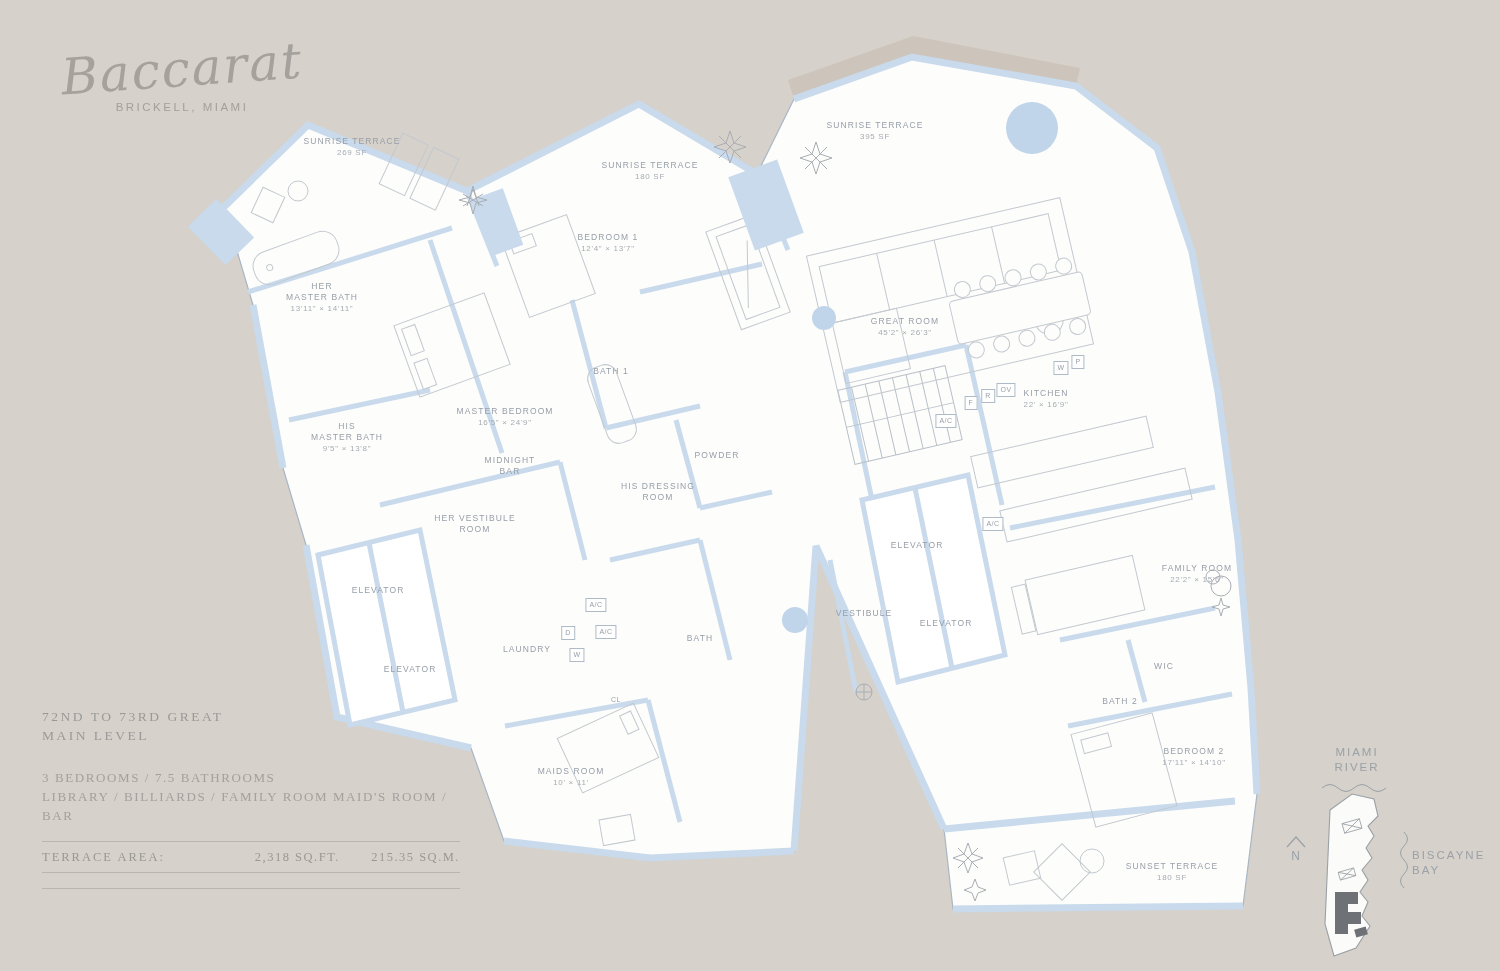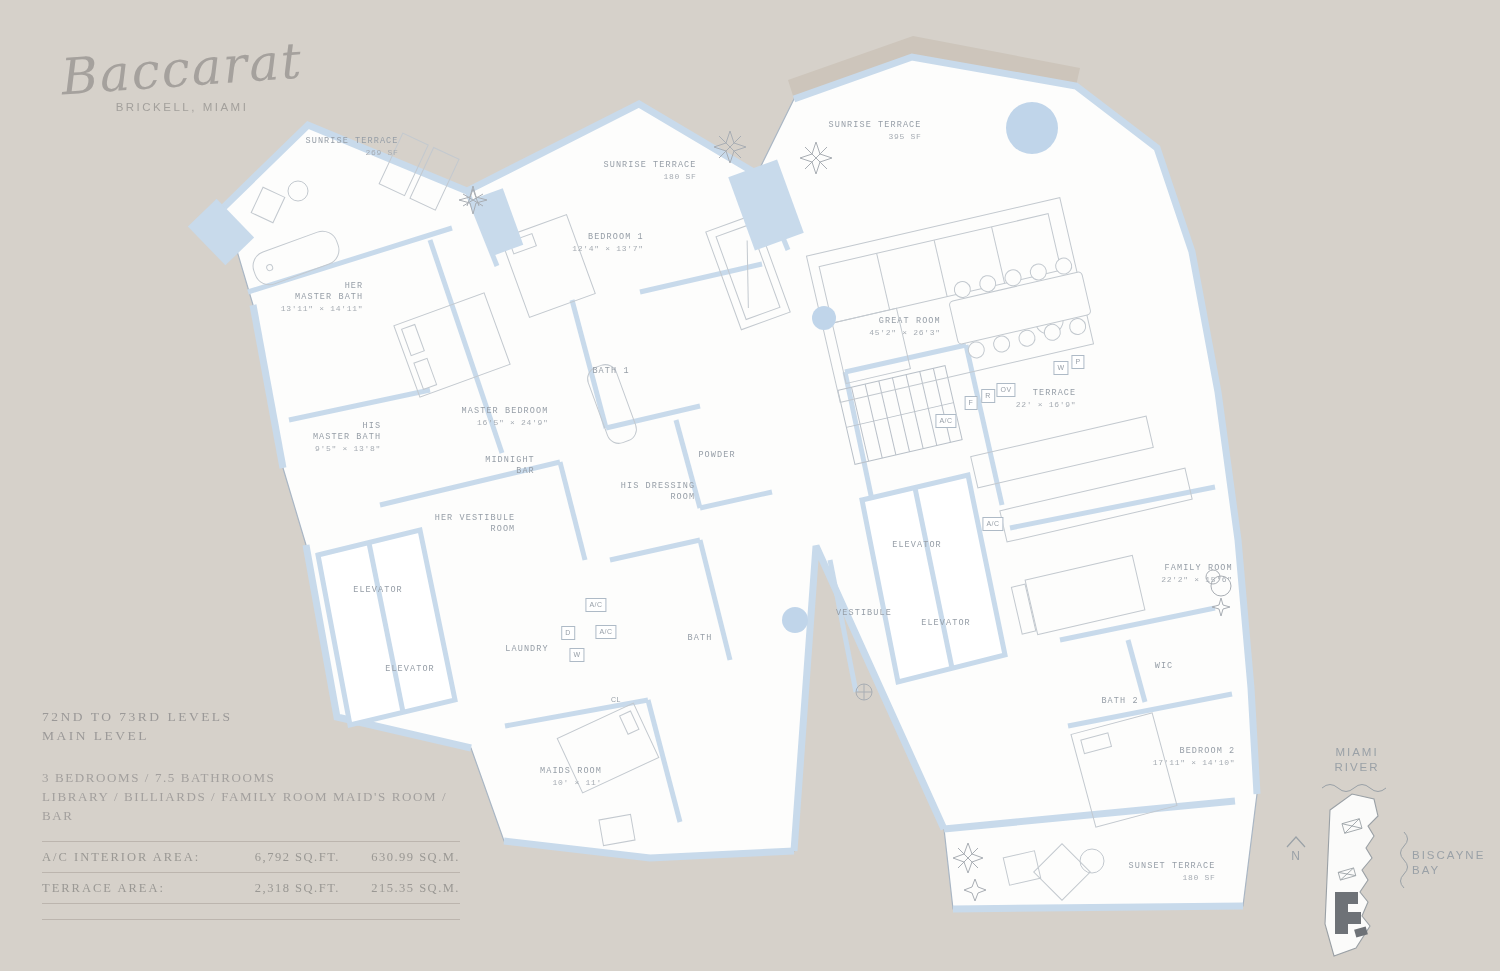--- a/index.html
+++ b/index.html
@@ -15,21 +15,21 @@
     font-family:"DejaVu Serif",serif;font-style:italic;font-size:50px;line-height:54px;
     color:#a5a19d;letter-spacing:2px;transform:rotate(-4deg);
   }
   .brand-sub1{display:inline-block;font-size:12px;letter-spacing:3.5px;color:#a3a09c;
     padding:2px 14px 5px;border-bottom:1px solid #a8a4a0;margin-top:2px;}
   .brand-sub2{font-size:11.5px;letter-spacing:2.5px;color:#a3a09c;margin-top:5px;}
   
   .plan-svg{position:absolute;left:0;top:0;}
   
   .labels-layer{position:absolute;left:0;top:0;width:1500px;height:971px;pointer-events:none;}
-  .room-label{position:absolute;transform:translate(-50%,-50%);text-align:right;white-space:nowrap;font-family:Liberation Mono, monospace;}
+  .room-label{position:absolute;transform:translate(-50%,-50%);text-align:center;white-space:nowrap;}
   .room-label .rn{font-size:8.5px;letter-spacing:1.1px;color:#969ea7;line-height:11px;}
   .room-label .rd{font-size:8px;letter-spacing:0.7px;color:#a6acb3;line-height:10px;margin-top:1px;}
   .small-label{position:absolute;transform:translate(-50%,-50%);font-size:7px;letter-spacing:0.5px;
     color:#969ea7;line-height:8px;text-align:center;white-space:nowrap;}
   .small-label.boxed{background:#ffffff;border:1px solid #aebac6;padding:2px 3px;}
   
   .unit-info{position:absolute;left:42px;top:700px;width:420px;color:#908f96;
     font-family:"Liberation Serif",serif;}
   .unit-title{font-size:22px;letter-spacing:4px;color:#8d8e96;font-weight:normal;margin:0;}
   .unit-levels{font-size:13.5px;letter-spacing:2.5px;color:#9b9998;margin-top:9px;}
@@ -298,21 +298,21 @@
       </div>
       <div class="room-label" style="left: 611px; top: 371px;">
         <div class="rn">BATH 1</div>
       </div>
       <div class="room-label" style="left: 347px; top: 437px;">
         <div class="rn">HIS</div>
         <div class="rn">MASTER BATH</div>
         <div class="rd">9'5" × 13'8"</div>
       </div>
       <div class="room-label" style="left: 1046px; top: 399px;">
-        <div class="rn">TERRACE</div>
+        <div class="rn">KITCHEN</div>
         <div class="rd">22' × 16'9"</div>
       </div>
       <div class="room-label" style="left: 510px; top: 466px;">
         <div class="rn">MIDNIGHT</div>
         <div class="rn">BAR</div>
       </div>
       <div class="room-label" style="left: 717px; top: 455px;">
         <div class="rn">POWDER</div>
       </div>
       <div class="room-label" style="left: 635px; top: 492px; margin-left: 23px;">
@@ -374,32 +374,27 @@
       <div class="small-label boxed" style="left: 577px; top: 655px;">W</div>
       <div class="small-label" style="left: 616px; top: 700px;">CL</div>
       <div class="small-label boxed" style="left: 971px; top: 403px;">F</div>
       <div class="small-label boxed" style="left: 988px; top: 396px;">R</div>
       <div class="small-label boxed" style="left: 1006px; top: 390px;">OV</div>
       <div class="small-label boxed" style="left: 1061px; top: 368px;">W</div>
       <div class="small-label boxed" style="left: 1078px; top: 362px;">P</div>
     </div>
 
   <div class="unit-info">
-    <div class="unit-levels">72ND TO 73RD LEVELS</div>
+    <div class="unit-levels">72ND TO 73RD GREAT</div>
     <div class="unit-levelnote">MAIN LEVEL</div>
     <div class="unit-features">
       <div>3 BEDROOMS / 7.5 BATHROOMS</div>
       <div>LIBRARY / BILLIARDS / FAMILY ROOM  MAID'S ROOM / BAR</div>
     </div>
     <div class="area-table">
-      <div class="area-row">
-        <span class="area-label">A/C INTERIOR AREA:</span>
-        <span class="area-sqft">6,792 SQ.FT.</span>
-        <span class="area-sqm">630.99 SQ.M.</span>
-      </div>
       <div class="area-row">
         <span class="area-label">TERRACE AREA:</span>
         <span class="area-sqft">2,318 SQ.FT.</span>
         <span class="area-sqm">215.35 SQ.M.</span>
       </div>
       <div class="area-row">
         
         
         
       </div>

